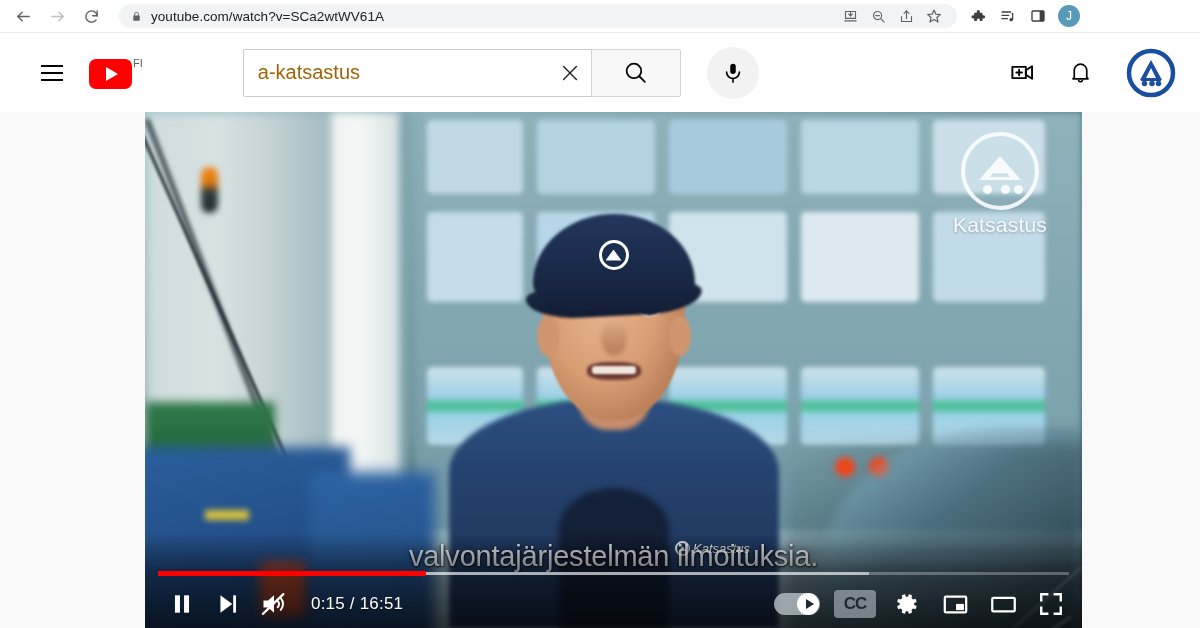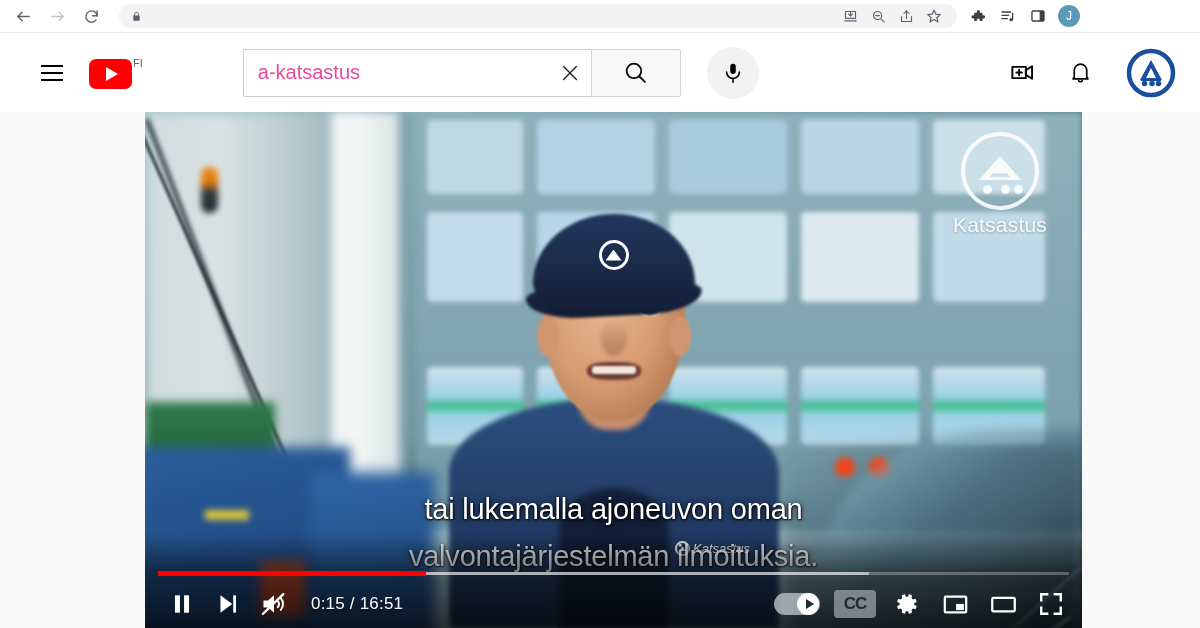--- a/index.html
+++ b/index.html
@@ -129,21 +129,21 @@
     width: 348px; height: 48px;
     border: 1px solid #ccc;
     border-right: none;
     border-radius: 2px 0 0 2px;
     display: flex; align-items: center;
     padding-left: 14px;
     background: #fff;
   }
   .search-text {
     font-size: 20px;
-    color: #ec4899;
+    color: #a16207;
     flex: 1 1 auto;
   }
   .search-clear {
     width: 42px; height: 46px;
     display:flex; align-items:center; justify-content:center;
   }
   .search-btn {
     width: 90px; height: 48px;
     background: #f8f8f8;
     border: 1px solid #d3d3d3;
@@ -594,20 +594,21 @@
         <polyline points="20,4 20,11 13.6,11"></polyline>
     </svg>
   </div>
 
   <div class="omnibox">
     <span class="lock-icon">
       <svg width="11" height="13" viewBox="0 0 24 24" fill="#5f6368">
         <path d="M12 2a5 5 0 0 0-5 5v3H6a1 1 0 0 0-1 1v9a1 1 0 0 0 1 1h12a1 1 0 0 0 1-1v-9a1 1 0 0 0-1-1h-1V7a5 5 0 0 0-5-5zm0 2a3 3 0 0 1 3 3v3H9V7a3 3 0 0 1 3-3z"></path>
       </svg>
     </span>
+    <span class="omnibox-url">youtube.com/watch?v=SCa2wtWV61A</span>
     <span class="omni-actions">
       <span class="omni-icon">
         <svg width="15" height="15" viewBox="0 0 24 24" fill="none" stroke="#5f6368" stroke-width="1.8" stroke-linecap="round" stroke-linejoin="round">
           <path d="M4 4h16v11H4z"></path>
             <polyline points="9,8 12,11 15,8"></polyline>
             <line x1="12" y1="4" x2="12" y2="11"></line>
             <line x1="3" y1="19" x2="21" y2="19"></line>
         </svg>
       </span>
       <span class="omni-icon">
@@ -796,21 +797,20 @@
     </div>
     <div class="wm-label">Katsastus</div>
   </div>
 
   <div class="mini-logo">
     <span class="ml-c"></span>
     <span class="ml-t">Katsastus</span>
   </div>
 
   <div class="subtitles">
-    <div class="sub-line">tai lukemalla ajoneuvon oman</div>
     <div class="sub-line faded">valvontajärjestelmän ilmoituksia.</div>
   </div>
 
   <div class="controls-gradient"></div>
 
   <div class="progress-wrap">
     <div class="progress-track"></div>
     <div class="progress-buffer" style="width: 78%;"></div>
     <div class="progress-played" style="width: 29.4%;"></div>
   </div>

